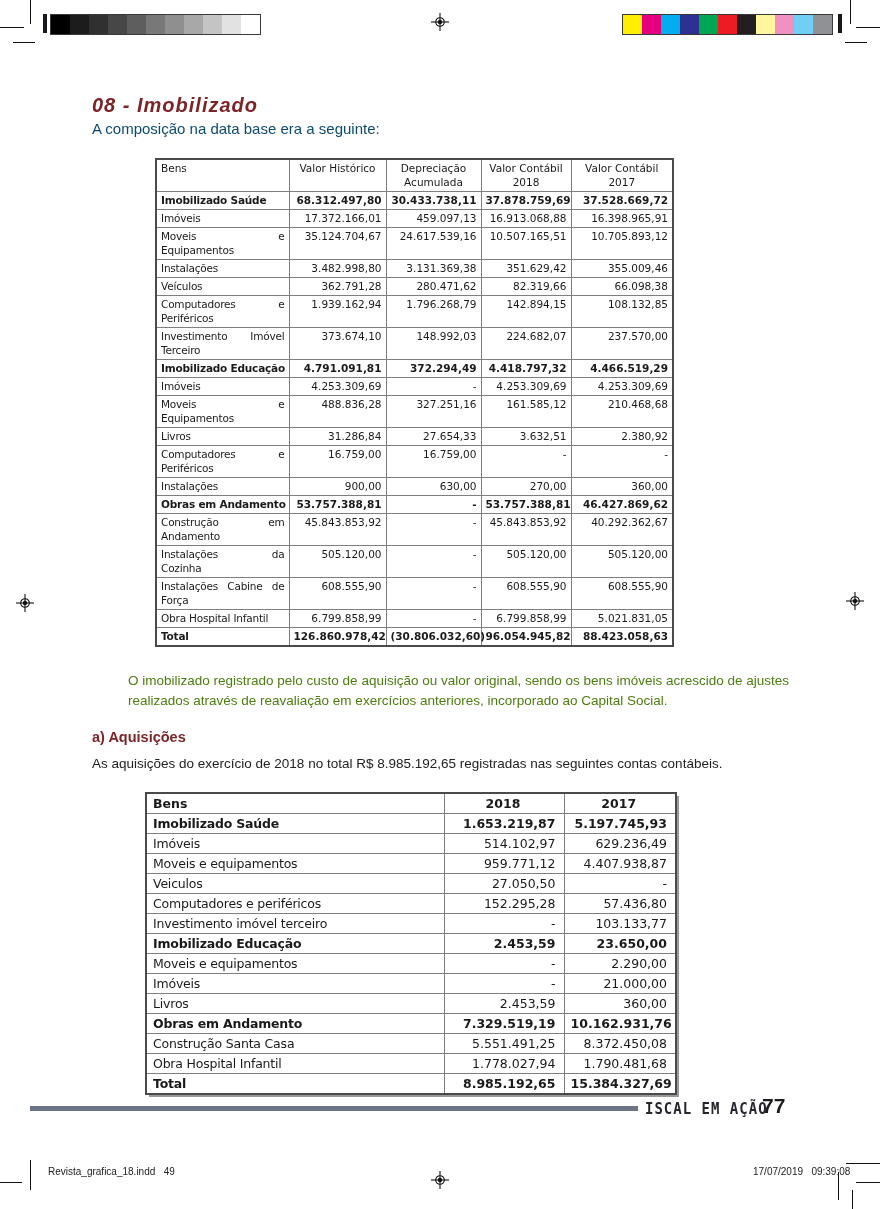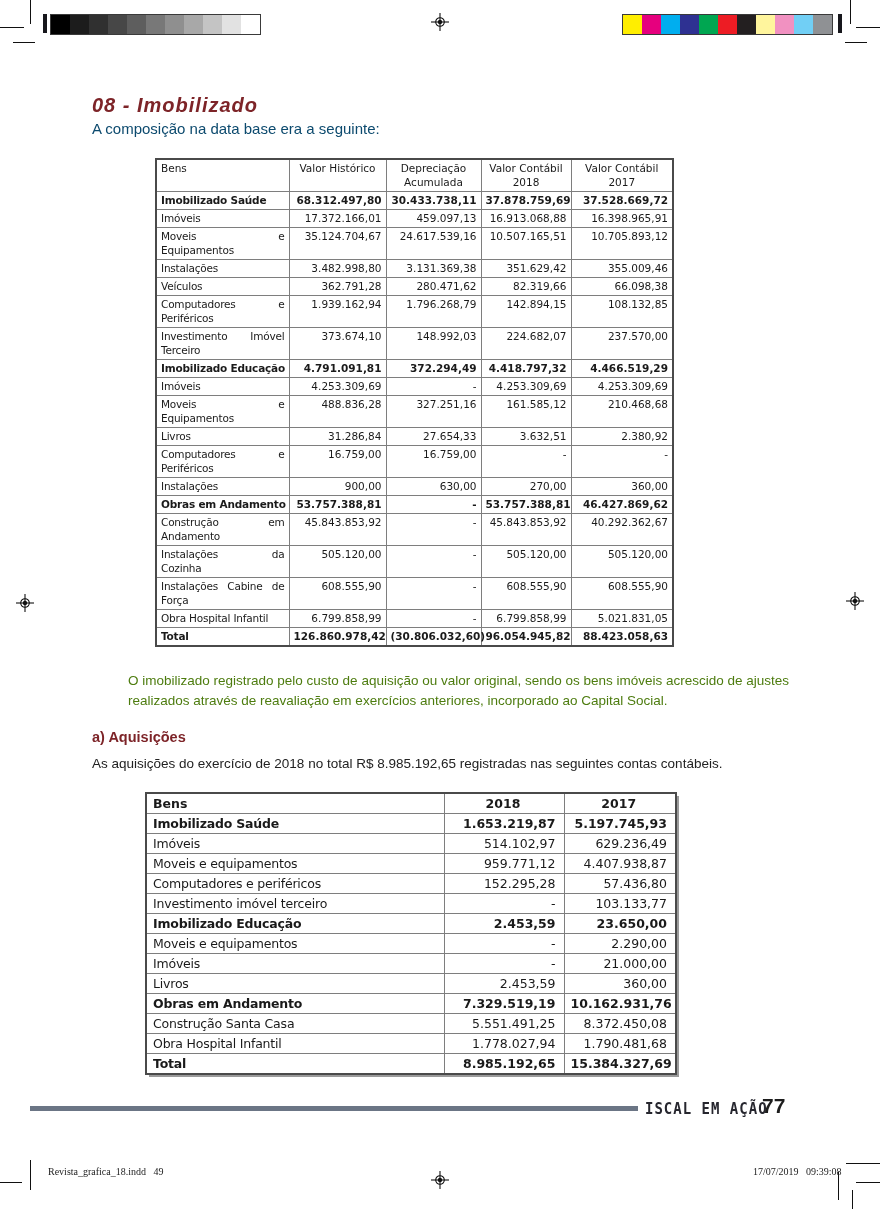--- a/index.html
+++ b/index.html
@@ -55,21 +55,21 @@
   td.lbl{text-align:left;letter-spacing:-0.2px;}
   td.lbl div{white-space:nowrap;}
   td.lbl div.just{display:flex;justify-content:space-between;}
   
   .footer-rule{position:absolute;left:30px;top:1106px;width:608px;height:5px;background:#6b7585;}
   .footer-logo{
     position:absolute;left:645px;top:1100px;font-family:"DejaVu Sans Mono",monospace;
     font-size:14px;font-weight:bold;letter-spacing:1px;color:#26262e;transform:scaleY(1.15);
   }
   .footer-pagenum{position:absolute;left:762px;top:1094px;font-size:21px;font-weight:bold;color:#1c1c1c;}
-  .slug{position:absolute;top:1166px;font-family:Liberation Serif, serif;font-size:10px;color:#222;white-space:pre;}
+  .slug{position:absolute;top:1166px;font-family:Liberation Sans, sans-serif;font-size:10px;color:#222;white-space:pre;}
   .slug.left{left:48px;}
   .slug.right{left:753px;}
 </style>
 </head>
 <body>
 
 <div class="page">
 
   <div class="mark" style="left:30px;top:0;width:1px;height:24px;"></div>
   <div class="mark" style="left:0;top:27px;width:24px;height:1px;"></div>
@@ -420,20 +420,27 @@
         </tr>
         <tr>
           <td class="lbl">
             <div>Moveis e equipamentos</div>
           </td>
           <td class="num">959.771,12</td>
           <td class="num">4.407.938,87</td>
         </tr>
         <tr>
           <td class="lbl">
+            <div>Veiculos</div>
+          </td>
+          <td class="num">27.050,50</td>
+          <td class="num">-</td>
+        </tr>
+        <tr>
+          <td class="lbl">
             <div>Computadores e periféricos</div>
           </td>
           <td class="num">152.295,28</td>
           <td class="num">57.436,80</td>
         </tr>
         <tr>
           <td class="lbl">
             <div>Investimento imóvel terceiro</div>
           </td>
           <td class="num">-</td>

